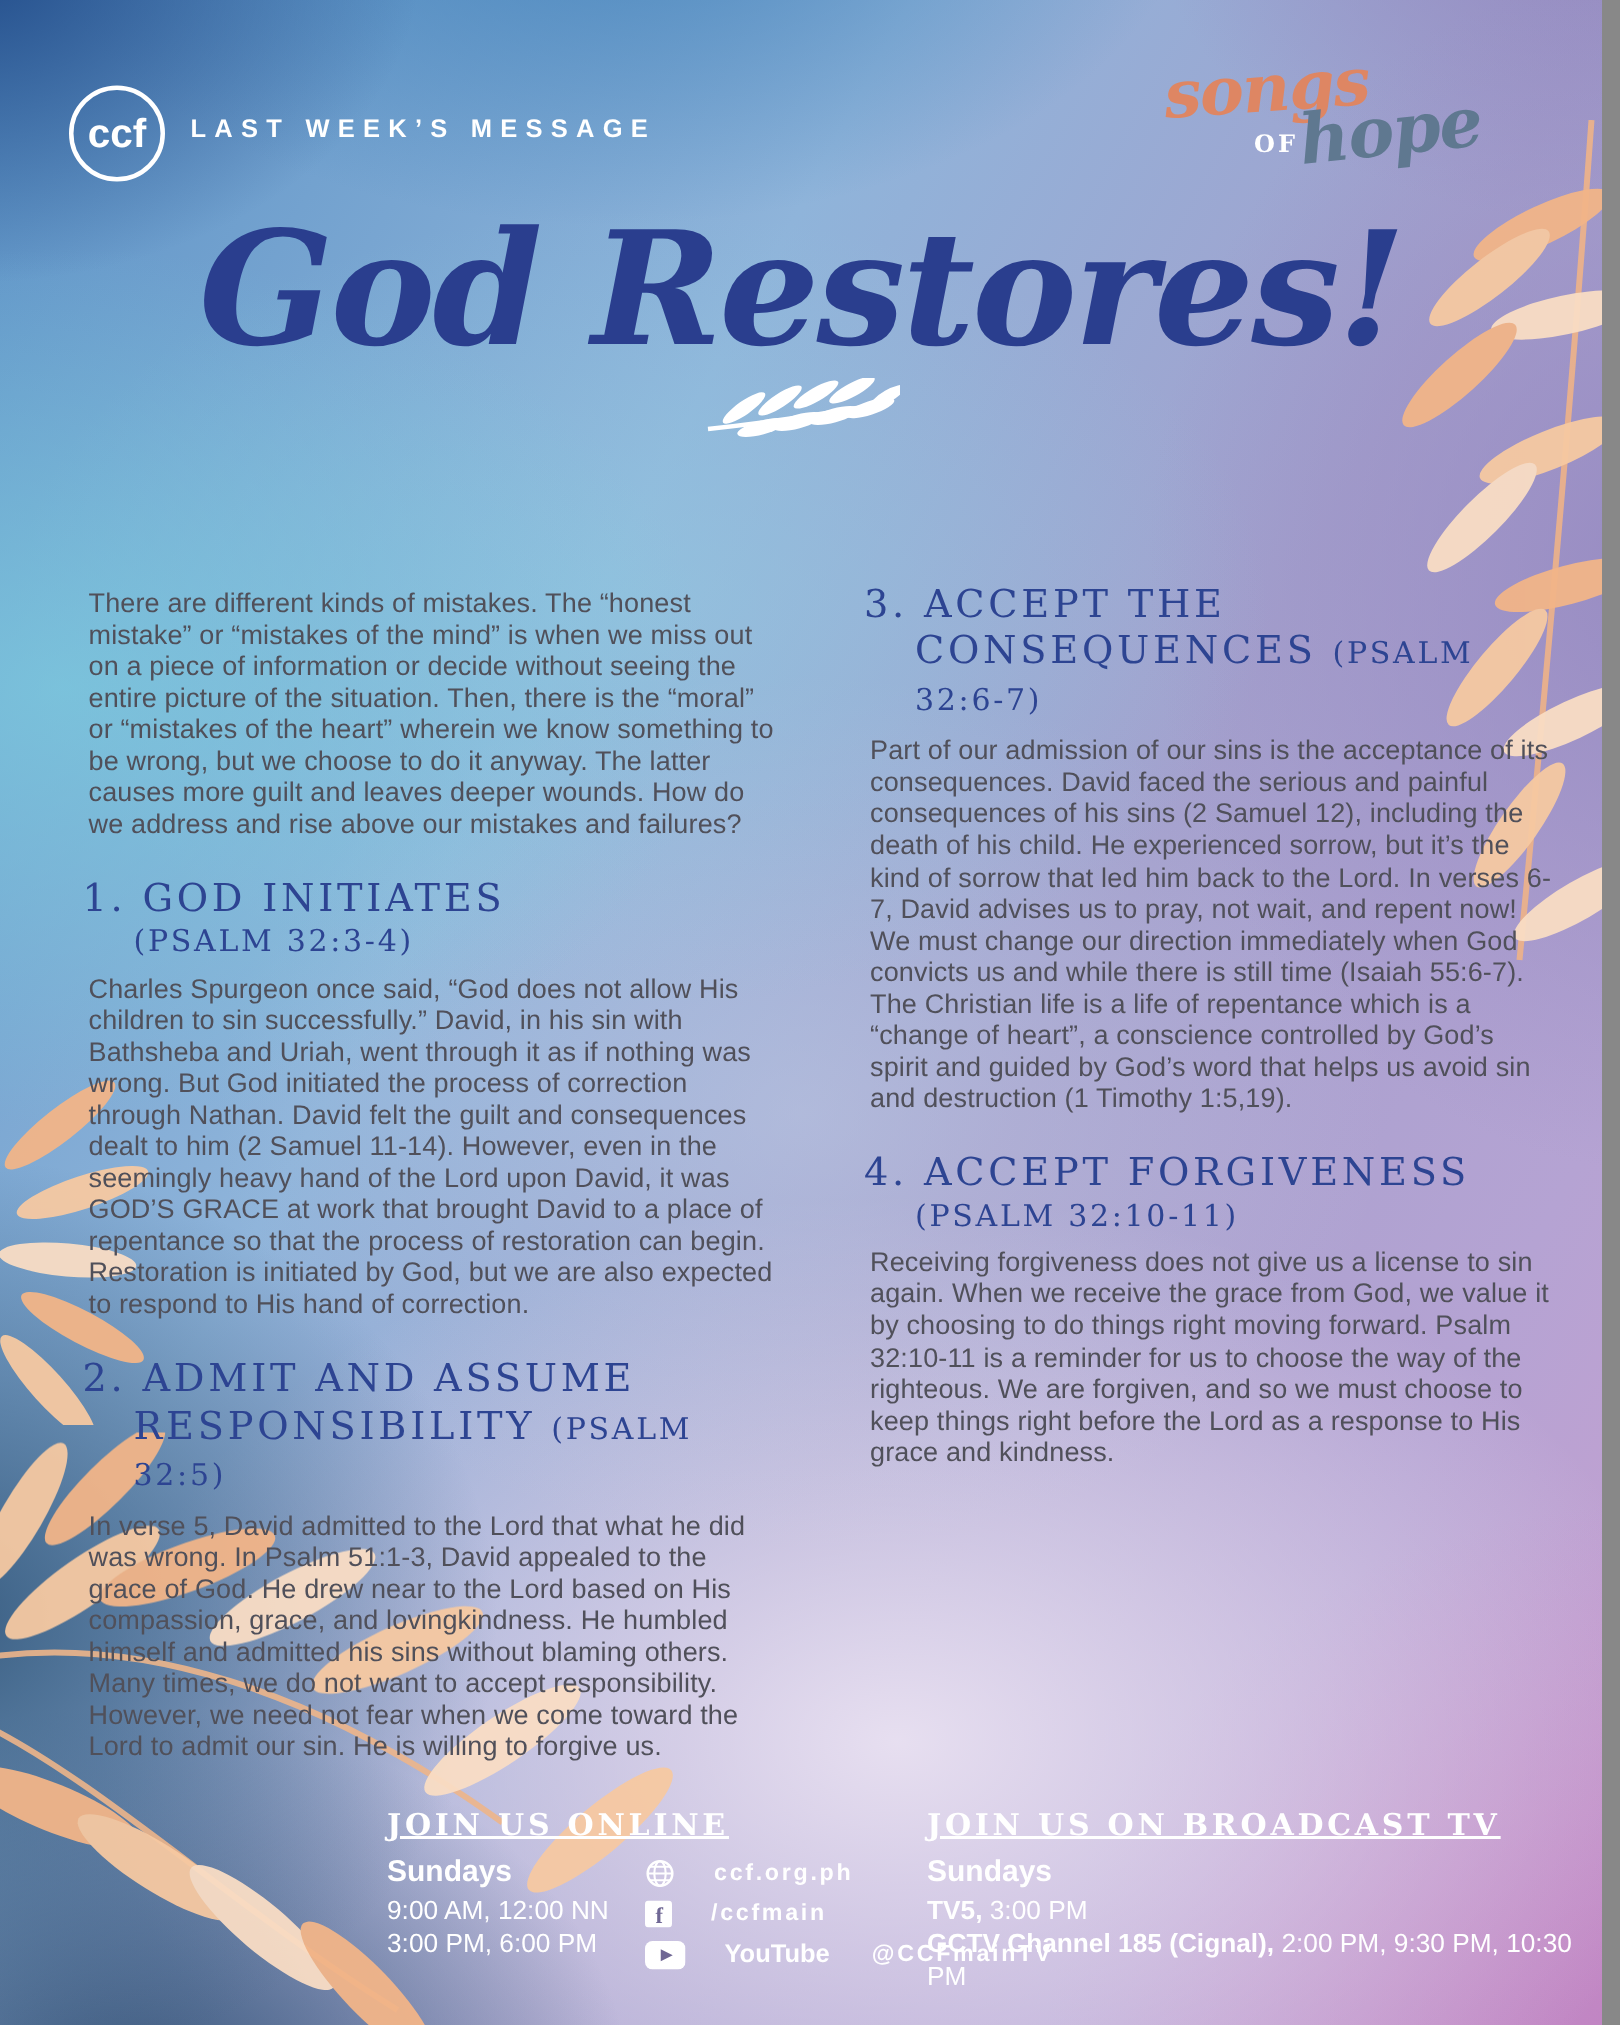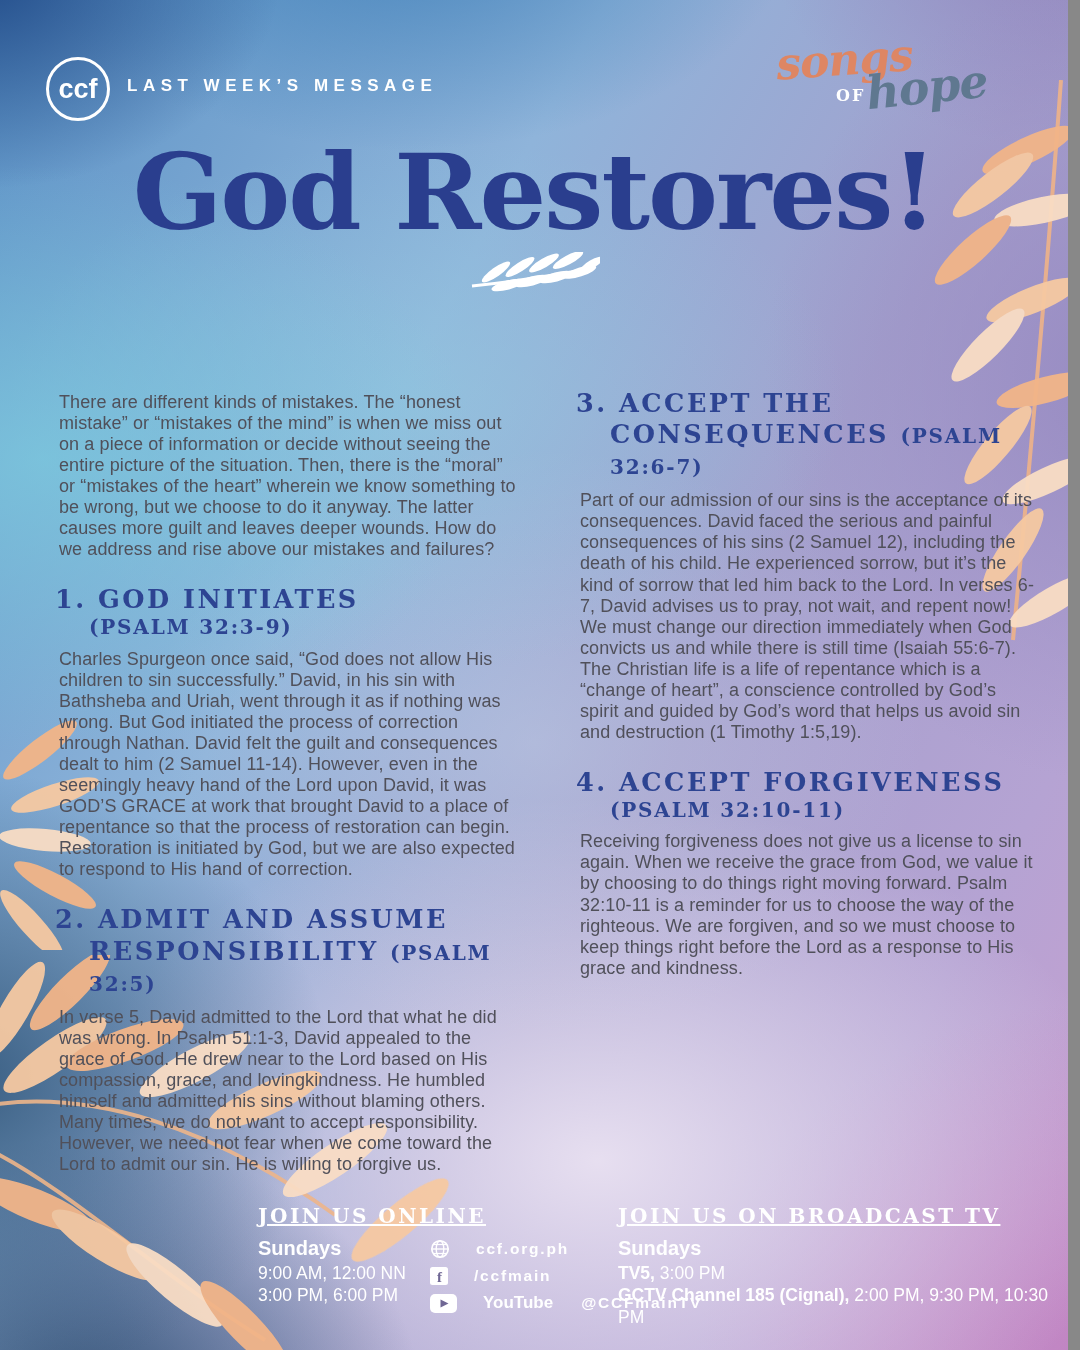--- a/index.html
+++ b/index.html
@@ -48,35 +48,35 @@
     font-weight:bold;font-size:46px;color:#5f7890;transform:rotate(-6deg);letter-spacing:-1px;
   }
 
   
   .title-block{position:absolute;left:0;right:0;top:141px;text-align:center;}
   .title-kicker{
     font-family:"DejaVu Serif",serif;font-weight:bold;font-size:30px;letter-spacing:6px;
     color:#40485a;
   }
   .title-script{
-    margin-top:-14px;font-family:"DejaVu Serif",serif;font-weight:bold;
+    margin-top:-14px;font-family:"DejaVu Serif",serif;font-style:italic;font-weight:bold;
     font-size:105px;line-height:1.25;color:#2a3e8e;letter-spacing:-2px;
   }
   .laurel{margin-top:-6px;}
 
   
   .col{position:absolute;top:388px;}
   .col-left{left:55px;width:468px;}
   .col-right{left:576px;width:462px;}
   p.body{
     margin:4px;font-size:18px;line-height:1.17;color:#50505a;letter-spacing:0.1px;
   }
   section{margin:0;}
   .sec-h{
-    margin:24px 0 9px 0;font-family:"DejaVu Serif",serif;font-weight:bold;color:#2d4492;
+    margin:24px 0 9px 0;font-family:"DejaVu Serif",serif;font-weight:normal;color:#2d4492;
     font-size:25.5px;line-height:1.22;letter-spacing:2.5px;
     padding-left:34px;text-indent:-34px;
   }
   .col-right section:first-of-type .sec-h{margin-top:0;}
   .sec-h .ttl{white-space:pre-line;}
   .sec-h .ref{font-size:20px;letter-spacing:1.8px;}
   .sec-h .ref.own-line{display:block;text-indent:0;}
   p.closing{margin-top:20px;}
 
   
@@ -175,21 +175,21 @@
           <ellipse cx="112" cy="20" rx="17" ry="4.6" transform="rotate(-18 112 20)"></ellipse>
           <ellipse cx="124" cy="12" rx="13" ry="4" transform="rotate(-30 124 12)"></ellipse>
         </g>
       </svg>
     </div>
 
     <div class="col col-left">
       <p class="body">There are different kinds of mistakes. The “honest mistake” or “mistakes of the mind” is when we miss out on a piece of information or decide without seeing the entire picture of the situation. Then, there is the “moral” or “mistakes of the heart” wherein we know something to be wrong, but we choose to do it anyway. The latter causes more guilt and leaves deeper wounds. How do we address and rise above our mistakes and failures?</p>
 
       <section>
-        <h2 class="sec-h"><span class="num">1.</span> <span class="ttl">GOD INITIATES</span> <span class="ref own-line">(PSALM 32:3-9)</span></h2>
+        <h2 class="sec-h"><span class="num">1.</span> <span class="ttl">GOD INITIATES</span> <span class="ref own-line">(PSALM 32:3-4)</span></h2>
         <p class="body">Charles Spurgeon once said, “God does not allow His children to sin successfully.” David, in his sin with Bathsheba and Uriah, went through it as if nothing was wrong. But God initiated the process of correction through Nathan. David felt the guilt and consequences dealt to him (2 Samuel 11-14). However, even in the seemingly heavy hand of the Lord upon David, it was GOD’S GRACE at work that brought David to a place of repentance so that the process of restoration can begin. Restoration is initiated by God, but we are also expected to respond to His hand of correction.</p>
       </section>
 
       <section>
         <h2 class="sec-h"><span class="num">2.</span> <span class="ttl">ADMIT AND ASSUME
 RESPONSIBILITY</span> <span class="ref">(PSALM 32:5)</span></h2>
         <p class="body">In verse 5, David admitted to the Lord that what he did was wrong. In Psalm 51:1-3, David appealed to the grace of God. He drew near to the Lord based on His compassion, grace, and lovingkindness. He humbled himself and admitted his sins without blaming others. Many times, we do not want to accept responsibility. However, we need not fear when we come toward the Lord to admit our sin. He is willing to forgive us.</p>
       </section>
     </div>
 

